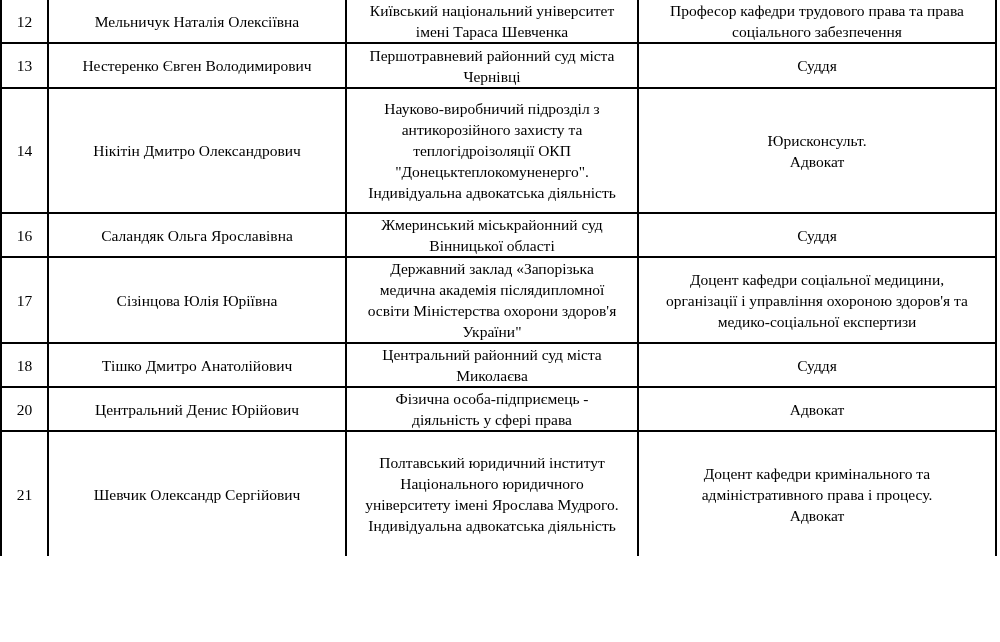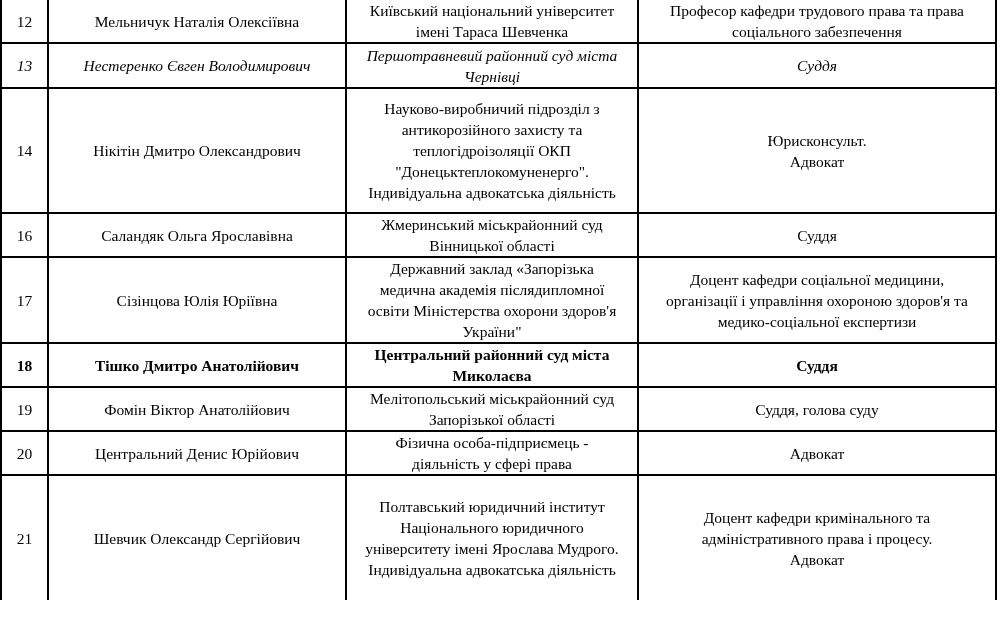--- a/index.html
+++ b/index.html
@@ -31,26 +31,26 @@
     line-height: 21px;
     color: #000000;
     white-space: pre-line;
     padding: 0 3px;
     overflow: hidden;
   }
   
   tr.r0 td { border-top: none; }
   tr.r9 td { border-bottom: none; }
   tr.r0 { height: 42px; }
-  tr.r1 { height: 45px; font-style: italic; }
+  tr.r1 { height: 45px; }
   tr.r2 { height: 125px; }
   tr.r3 { height: 44px; }
   tr.r4 { height: 43px; padding-left: 44px; }
   tr.r5 { height: 86px; }
-  tr.r6 { height: 44px; font-weight: bold; }
+  tr.r6 { height: 44px; }
   tr.r7 { height: 44px; }
   tr.r8 { height: 44px; border-radius: 11px; }
   tr.r9 { height: 125px; }
 </style>
 </head>
 <body>
 
 <div class="page">
   <table class="registry">
     <colgroup>
@@ -104,27 +104,20 @@
 організації і управління охороною здоров'я та
 медико-соціальної експертизи</td>
       </tr>
       <tr class="r6">
         <td>18</td>
         <td>Тішко Дмитро Анатолійович</td>
         <td>Центральний районний суд міста
 Миколаєва</td>
         <td>Суддя</td>
       </tr>
-      <tr class="r7">
-        <td>19</td>
-        <td>Фомін Віктор Анатолійович</td>
-        <td>Мелітопольський міськрайонний суд
-Запорізької області</td>
-        <td>Суддя, голова суду</td>
-      </tr>
       <tr class="r8">
         <td>20</td>
         <td>Центральний Денис Юрійович</td>
         <td>Фізична особа-підприємець -
 діяльність у сфері права</td>
         <td>Адвокат</td>
       </tr>
       <tr class="r9">
         <td>21</td>
         <td>Шевчик Олександр Сергійович</td>

